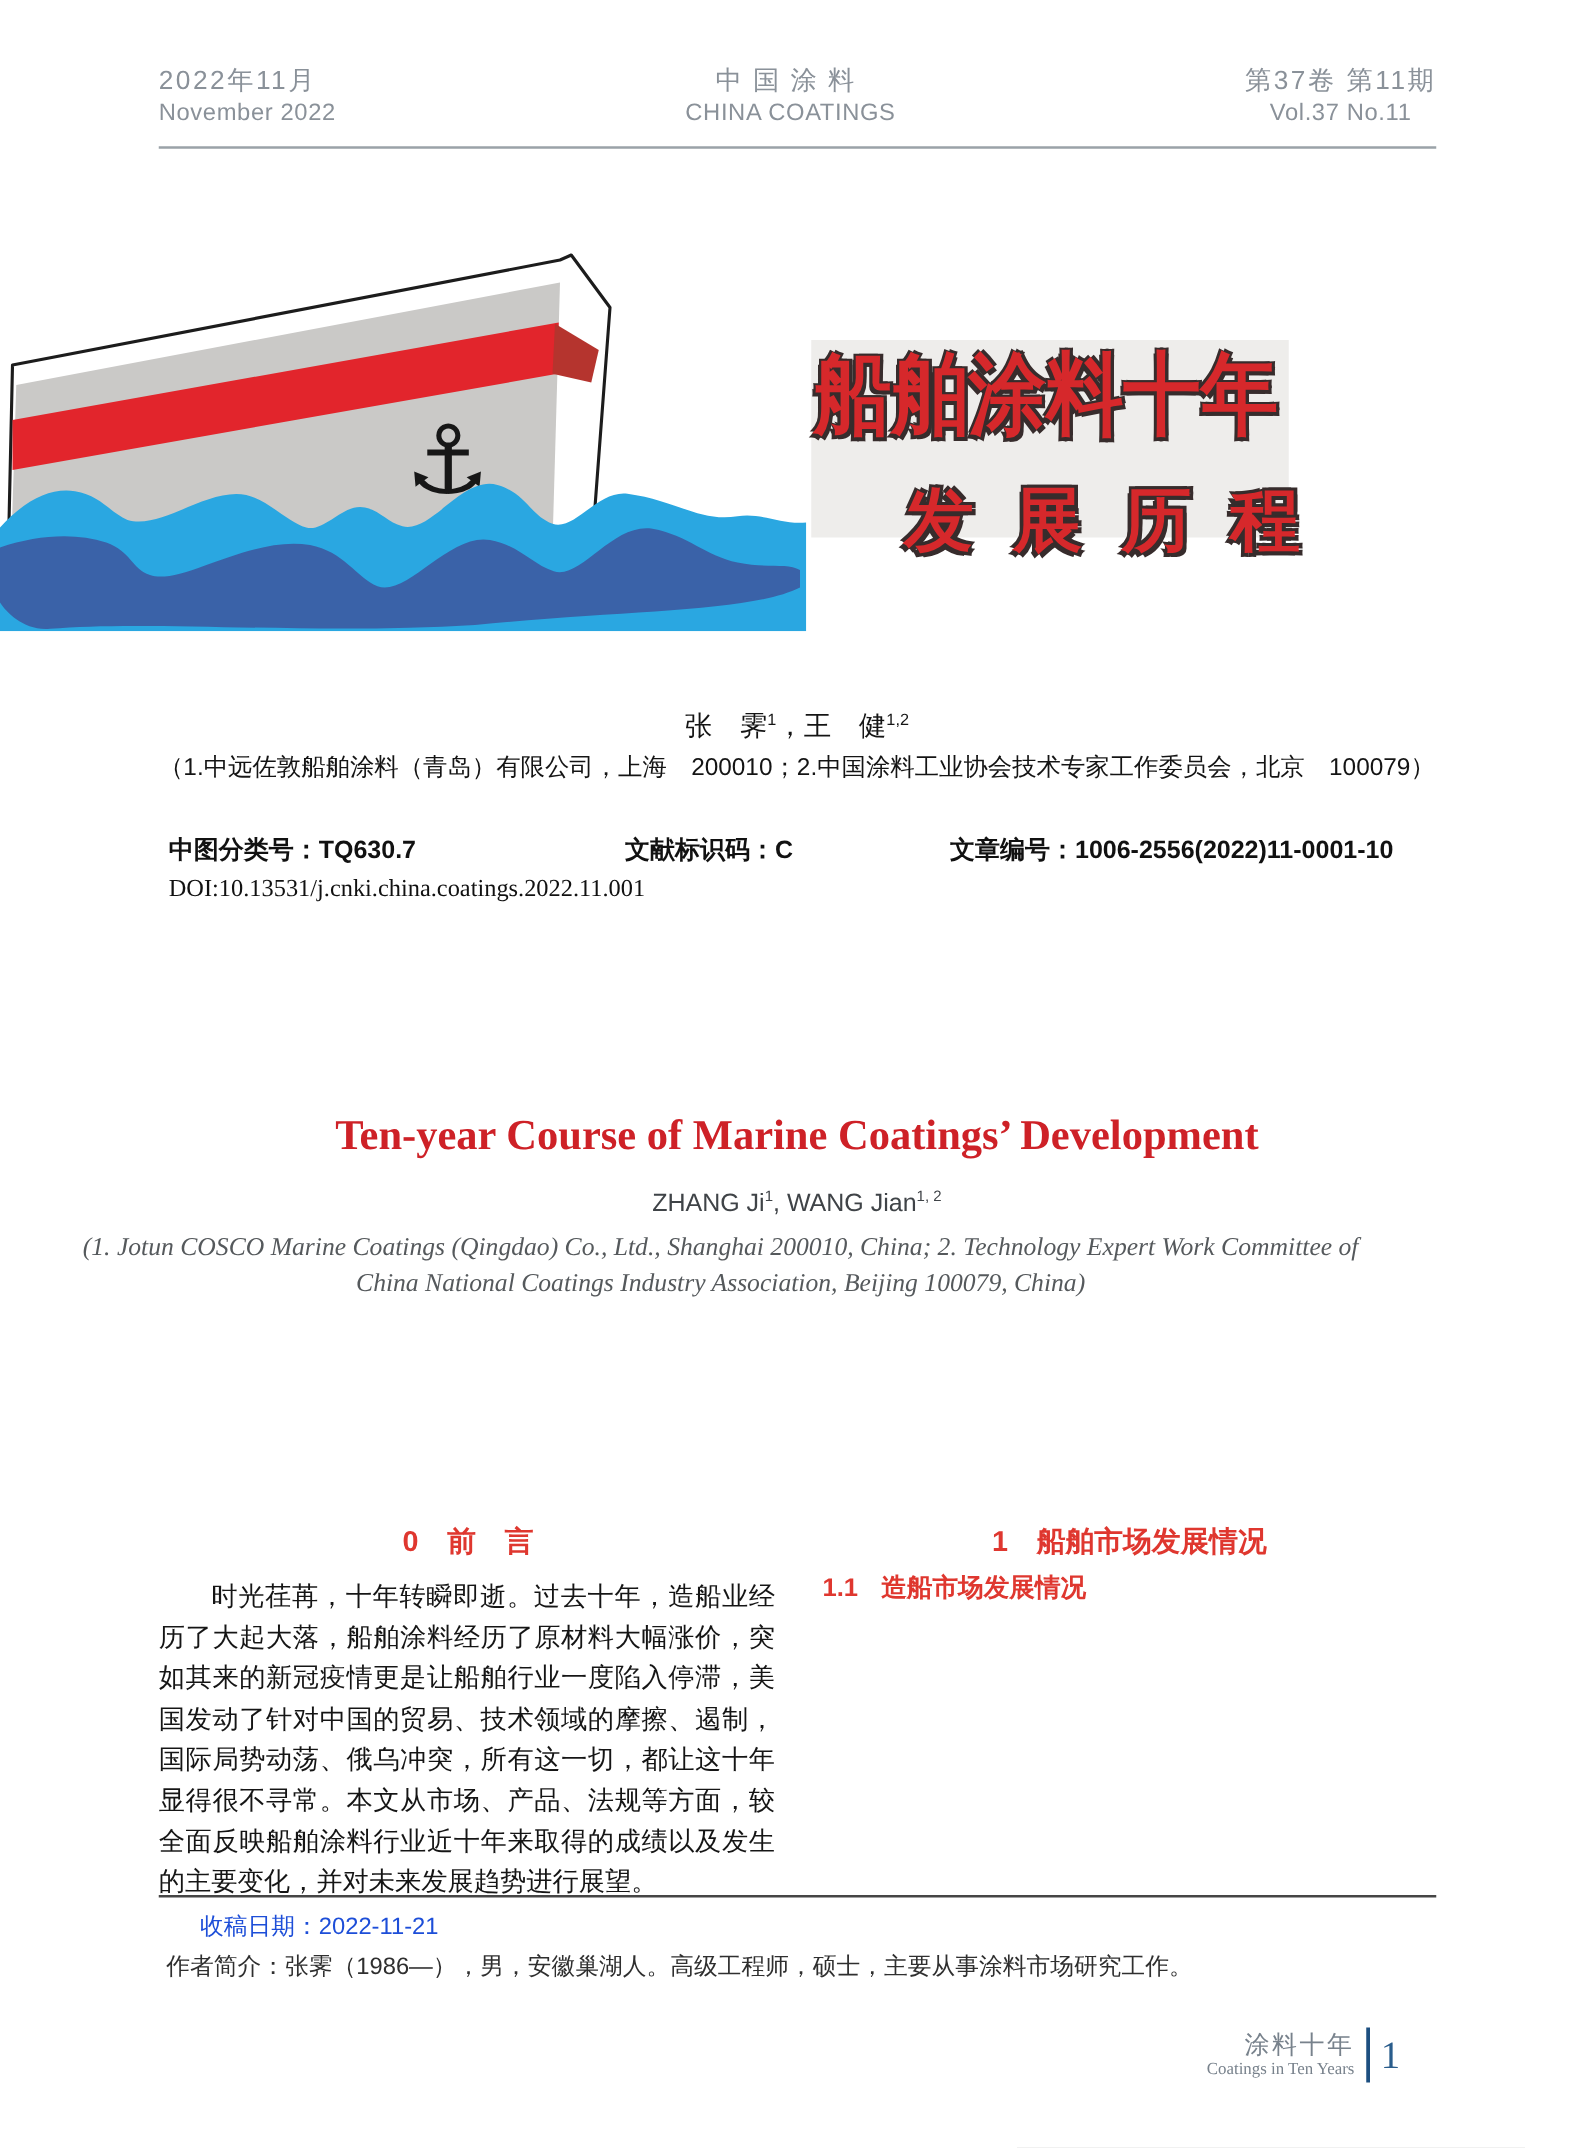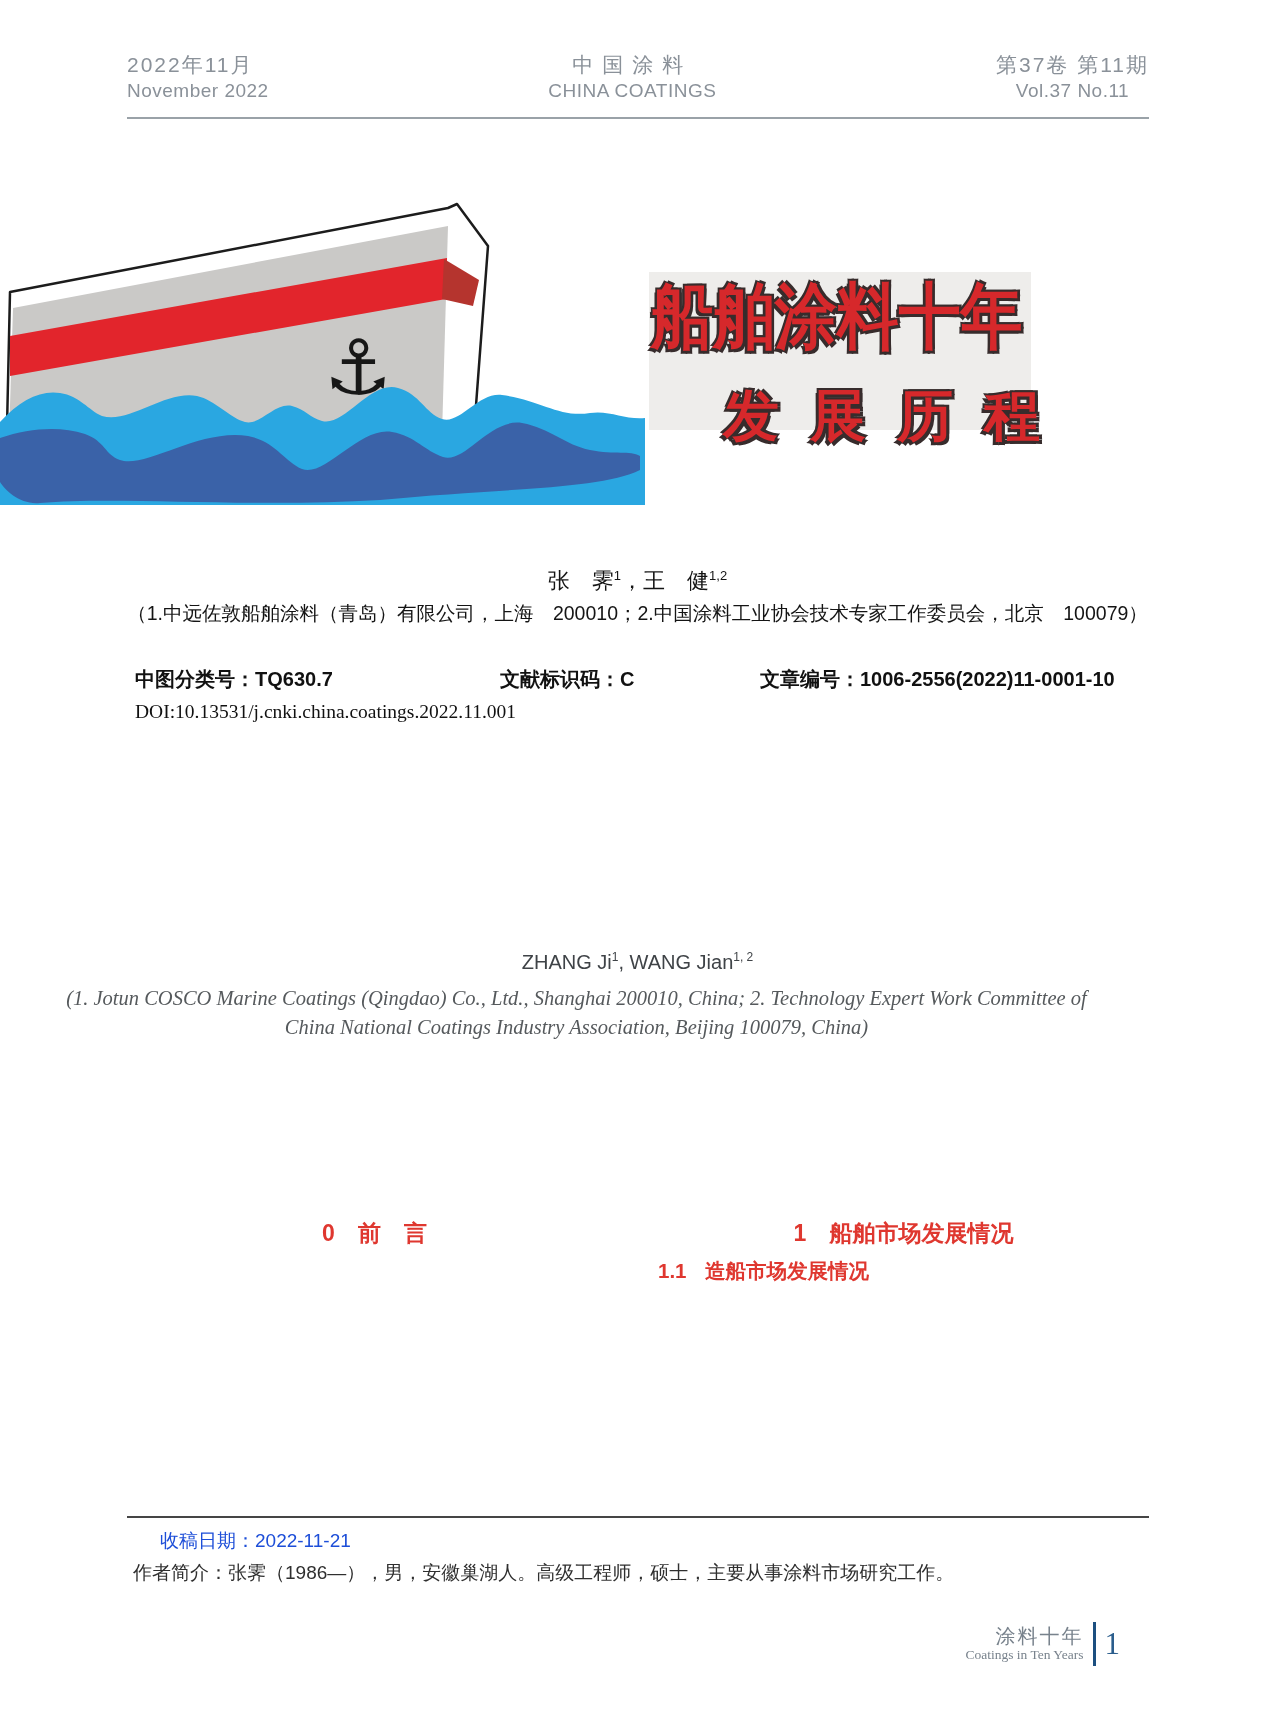--- a/index.html
+++ b/index.html
@@ -105,33 +105,35 @@
   </div>
   <div class="aff-cn">（1.中远佐敦船舶涂料（青岛）有限公司，上海　200010；2.中国涂料工业协会技术专家工作委员会，北京　100079）</div>
 
   <div class="meta">
     <span class="m1">中图分类号：TQ630.7</span>
     <span class="m2">文献标识码：C</span>
     <span class="m3">文章编号：1006-2556(2022)11-0001-10</span>
   </div>
   <div class="doi">DOI:10.13531/j.cnki.china.coatings.2022.11.001</div>
 
+  <div class="title-en">Ten-year Course of Marine Coatings’ Development</div>
   <div class="authors-en">
     <span>ZHANG Ji</span><sup>1</sup><span>, </span><span>WANG Jian</span><sup>1, 2</sup>
   </div>
   <div class="aff-en">
     <div>(1. Jotun COSCO Marine Coatings (Qingdao) Co., Ltd., Shanghai 200010, China; 2. Technology Expert Work Committee of</div>
     <div>China National Coatings Industry Association, Beijing 100079, China)</div>
   </div>
 
   <div class="columns">
     <div class="colm">
       <div class="sec-h1">
         <span class="num">0</span><span>前　言</span>
       </div>
+      <p class="body-p">时光荏苒，十年转瞬即逝。过去十年，造船业经历了大起大落，船舶涂料经历了原材料大幅涨价，突如其来的新冠疫情更是让船舶行业一度陷入停滞，美国发动了针对中国的贸易、技术领域的摩擦、遏制，国际局势动荡、俄乌冲突，所有这一切，都让这十年显得很不寻常。本文从市场、产品、法规等方面，较全面反映船舶涂料行业近十年来取得的成绩以及发生的主要变化，并对未来发展趋势进行展望。</p>
     </div>
     <div class="colm">
       <div class="sec-h1">
         <span class="num">1</span><span>船舶市场发展情况</span>
       </div>
       <div class="sec-h2">
         <span class="num">1.1</span><span>造船市场发展情况</span>
       </div>
     </div>
   </div>

